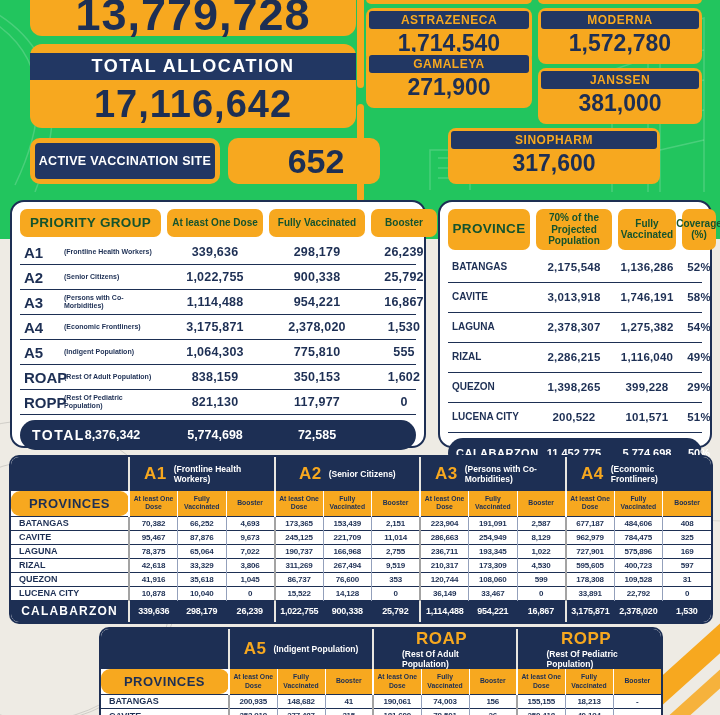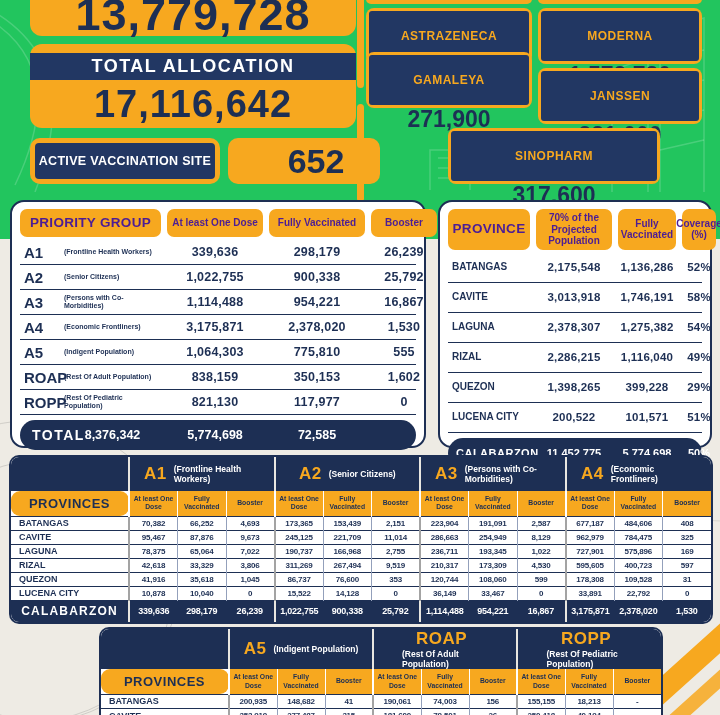--- a/index.html
+++ b/index.html
@@ -21,42 +21,42 @@
   .active-inner{width:100%;height:100%;background:#223763;border-radius:4px;color:#fff;font-weight:bold;
                 font-size:12.5px;display:flex;align-items:center;justify-content:center;letter-spacing:.3px;}
   .active-count-box{position:absolute;left:228px;top:138px;width:128px;height:46px;background:#f7a81f;border-radius:10px;
                     display:flex;align-items:center;justify-content:center;font-size:34px;font-weight:bold;color:#1d2f54;padding-left:24px;}
   .cutbox{position:absolute;top:-7px;height:11px;background:#f7a81f;border-radius:5px;}
   .cb1{left:366px;width:166px;} .cb2{left:538px;width:164px;}
   .sliver{position:absolute;width:7px;background:#f7a81f;border-radius:4px;}
   .s1{left:357px;top:-8px;height:96px;} .s2{left:357px;top:104px;height:98px;}
   .vx{position:absolute;background:#f7a81f;border-radius:8px;padding:3px 3px 0;box-sizing:border-box;}
   .vx-label{background:#223763;color:#f7a81f;font-weight:bold;font-size:12px;text-align:center;
-            border-radius:3px;padding:18px 0;letter-spacing:.5px;}
+            border-radius:3px;padding:2px 0;letter-spacing:.5px;}
   .vx-num{color:#1d2f54;font-weight:bold;font-size:23px;text-align:center;padding:1px 0 3px;}
   .vx.az{left:366px;top:8px;width:166px;height:56px;}
   .vx.mo{left:538px;top:8px;width:164px;height:56px;}
   .vx.ga{left:366px;top:52px;width:166px;height:56px;}
   .vx.ja{left:538px;top:68px;width:164px;height:56px;}
   .vx.si{left:448px;top:128px;width:212px;height:56px;}
   
   .arc{position:absolute;border:1px solid rgba(150,150,145,.35);border-radius:50%;}
   .a1{left:-120px;top:420px;width:300px;height:300px;}
   .a2{left:-90px;top:460px;width:260px;height:260px;}
   .a3{left:560px;top:180px;width:340px;height:340px;border-color:rgba(150,150,145,.25);}
   .rb{position:absolute;background:#f7a81f;border-radius:12px;}
   .rb1{right:-56px;bottom:26px;width:200px;height:22px;transform:rotate(-42deg);}
   .rb2{right:-70px;bottom:2px;width:200px;height:14px;transform:rotate(-42deg);opacity:.85;}
   
   .card{position:absolute;top:200px;height:248px;background:#fff;border:2px solid #1d2f54;border-radius:14px;
         padding:7px 8px;box-sizing:border-box;}
   #priority-card{left:10px;width:416px;}
   #province-card{left:438px;width:274px;}
   .sum-head{display:grid;column-gap:6px;margin-bottom:3px;}
-  .pill{background:#f7a81f;border-radius:7px;color:#4c1d95;font-weight:bold;display:flex;align-items:center;
+  .pill{background:#f7a81f;border-radius:7px;color:#14532d;font-weight:bold;display:flex;align-items:center;
         justify-content:center;text-align:center;padding:3px 2px;font-size:10px;line-height:1.15;min-height:28px;box-sizing:border-box;}
   .pill-first{font-size:13.5px;letter-spacing:.3px;}
   .sum-row{display:grid;align-items:center;column-gap:6px;border-bottom:1.5px solid #1d2f54;padding:2px 0;}
   .sum-row:last-of-type{border-bottom:none;}
   .grid-prio .sum-head,.grid-prio .sum-row,.grid-prio .sum-total{grid-template-columns:38px 97px 96px 96px 66px;}
   .grid-prov .sum-head,.grid-prov .sum-row,.grid-prov .sum-total{grid-template-columns:82px 76px 58px 34px;}
   .grid-prio .sum-row{min-height:20px;}
   .grid-prov .sum-row{min-height:25px;}
   .p-code{font-size:15px;font-weight:bold;color:#1d2f54;padding-left:4px;}
   .p-desc{font-size:7px;font-weight:bold;color:#1d2f54;line-height:1.2;text-align:left;}

